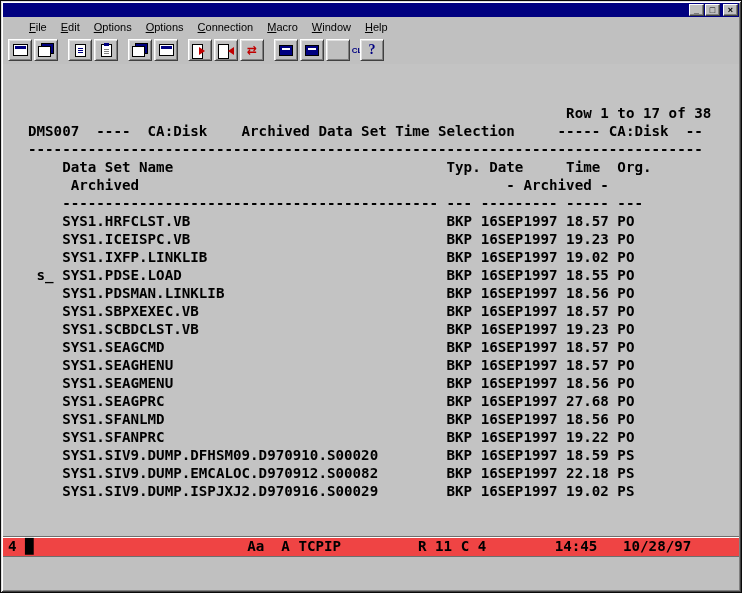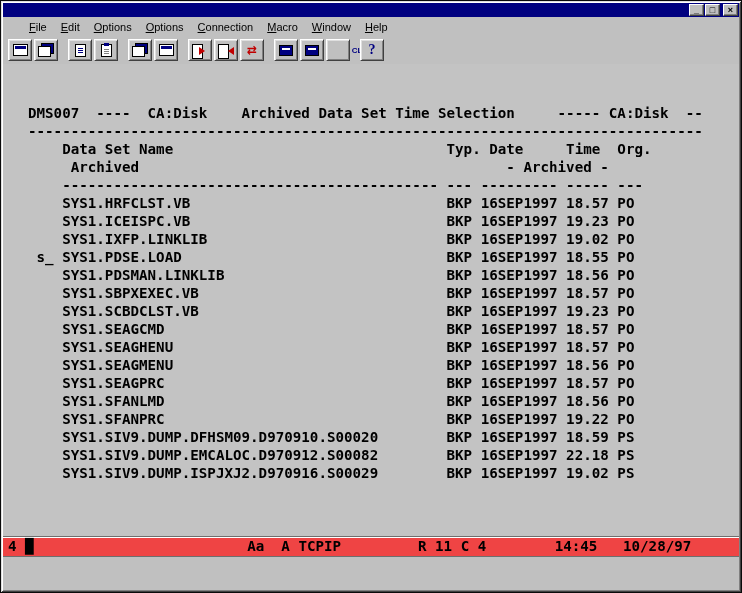--- a/index.html
+++ b/index.html
@@ -178,36 +178,37 @@
     <div class="tgroup">
       <button class="tbtn">
           <span class="glyph-help">?</span>
         </button>
     </div>
   </div>
 
   <div class="screen">
       <div class="sline"> </div>
       <div class="sline"> </div>
+      <div class="sline">                                                               Row 1 to 17 of 38</div>
       <div class="sline">DMS007  ----  CA:Disk    Archived Data Set Time Selection     ----- CA:Disk  --</div>
       <div class="sline">-------------------------------------------------------------------------------</div>
       <div class="sline">    Data Set Name                                Typ. Date     Time  Org.</div>
       <div class="sline">     Archived                                           - Archived -</div>
       <div class="sline">    -------------------------------------------- --- --------- ----- ---</div>
       <div class="sline">    SYS1.HRFCLST.VB                              BKP 16SEP1997 18.57 PO</div>
       <div class="sline">    SYS1.ICEISPC.VB                              BKP 16SEP1997 19.23 PO</div>
       <div class="sline">    SYS1.IXFP.LINKLIB                            BKP 16SEP1997 19.02 PO</div>
       <div class="sline"> s_ SYS1.PDSE.LOAD                               BKP 16SEP1997 18.55 PO</div>
       <div class="sline">    SYS1.PDSMAN.LINKLIB                          BKP 16SEP1997 18.56 PO</div>
       <div class="sline">    SYS1.SBPXEXEC.VB                             BKP 16SEP1997 18.57 PO</div>
       <div class="sline">    SYS1.SCBDCLST.VB                             BKP 16SEP1997 19.23 PO</div>
       <div class="sline">    SYS1.SEAGCMD                                 BKP 16SEP1997 18.57 PO</div>
       <div class="sline">    SYS1.SEAGHENU                                BKP 16SEP1997 18.57 PO</div>
       <div class="sline">    SYS1.SEAGMENU                                BKP 16SEP1997 18.56 PO</div>
-      <div class="sline">    SYS1.SEAGPRC                                 BKP 16SEP1997 18.57 PO</div>
+      <div class="sline">    SYS1.SEAGPRC                                 BKP 16SEP1997 27.68 PO</div>
       <div class="sline">    SYS1.SFANLMD                                 BKP 16SEP1997 18.56 PO</div>
       <div class="sline">    SYS1.SFANPRC                                 BKP 16SEP1997 19.22 PO</div>
       <div class="sline">    SYS1.SIV9.DUMP.DFHSM09.D970910.S00020        BKP 16SEP1997 18.59 PS</div>
       <div class="sline">    SYS1.SIV9.DUMP.EMCALOC.D970912.S00082        BKP 16SEP1997 22.18 PS</div>
       <div class="sline">    SYS1.SIV9.DUMP.ISPJXJ2.D970916.S00029        BKP 16SEP1997 19.02 PS</div>
     </div>
 
   <div class="oia">
     <span class="oia-text">4 █                         Aa  A TCPIP         R 11 C 4        14:45   10/28/97</span>
   </div>

